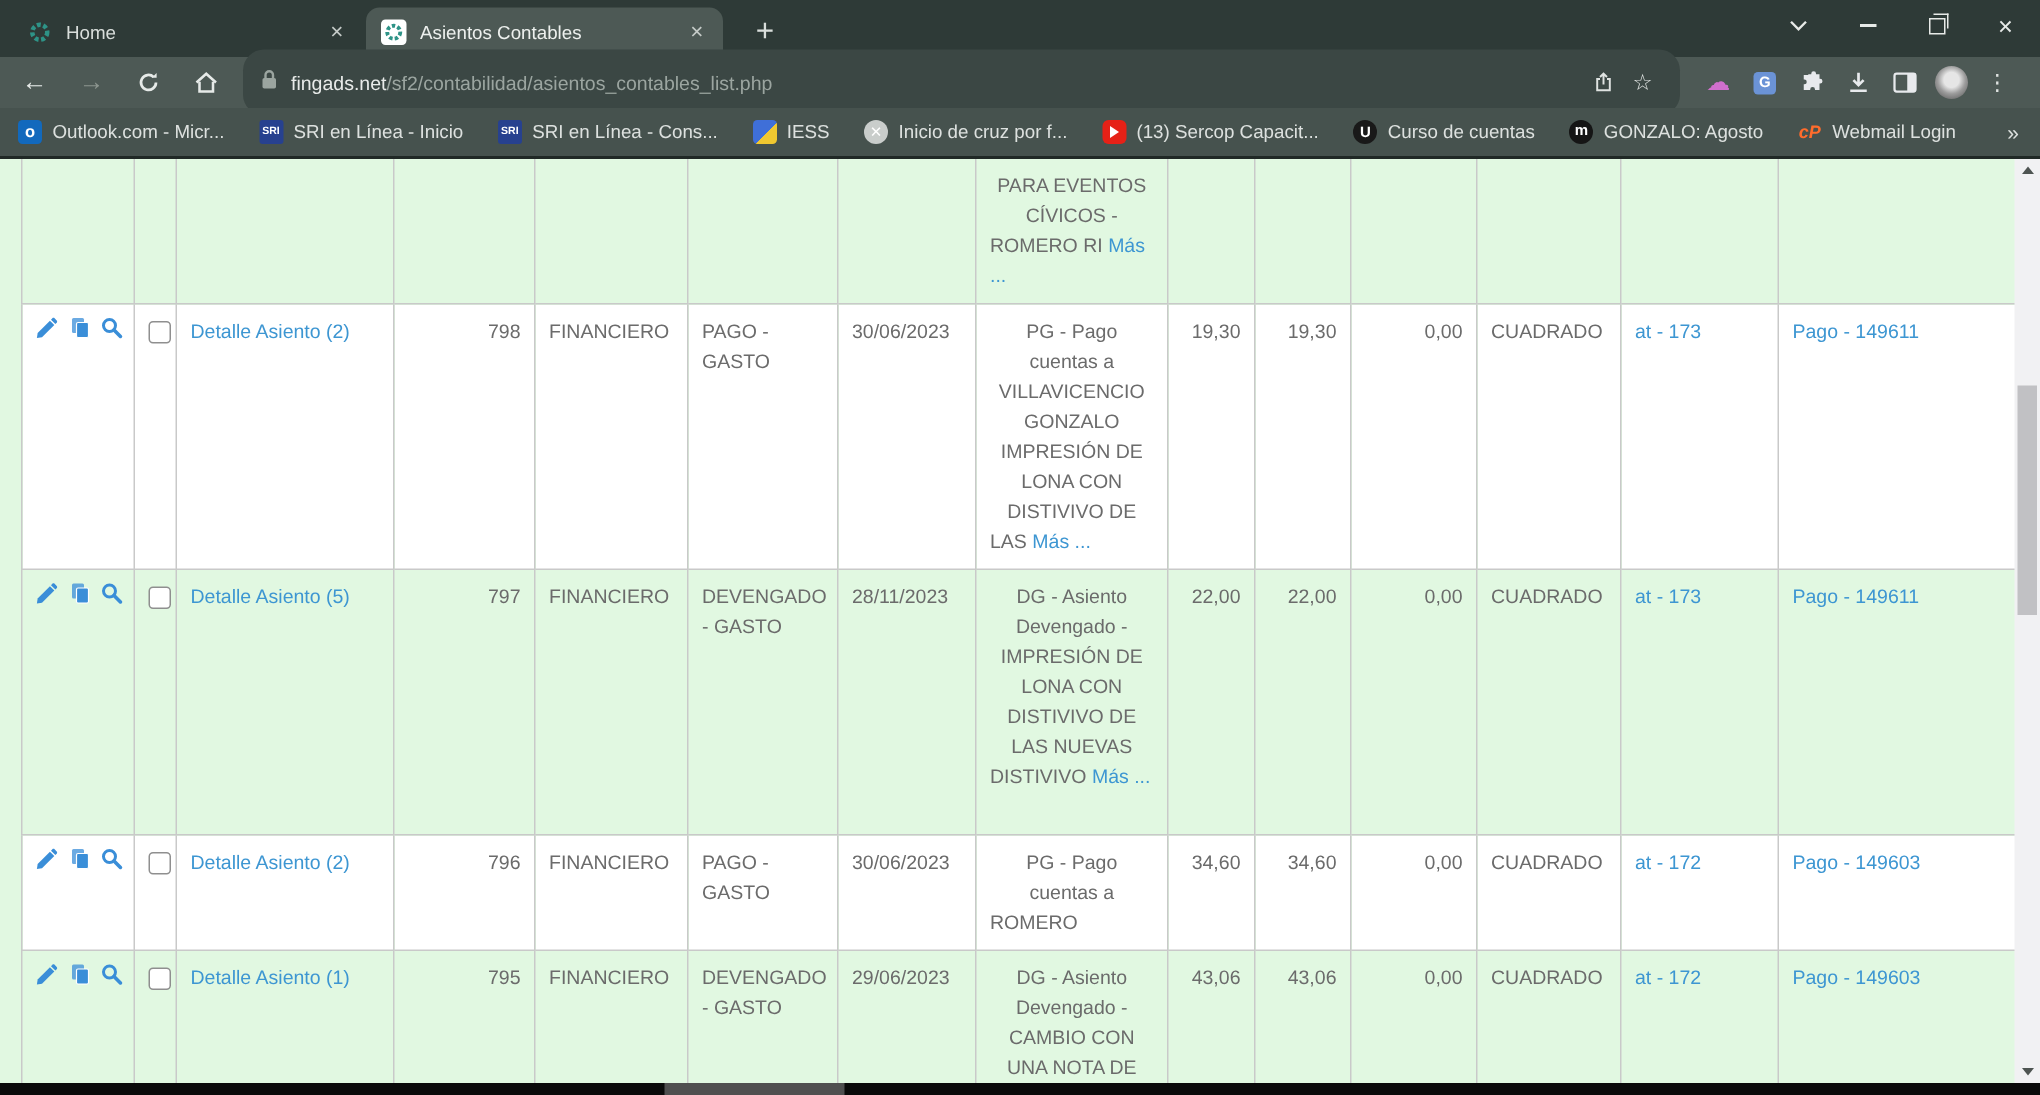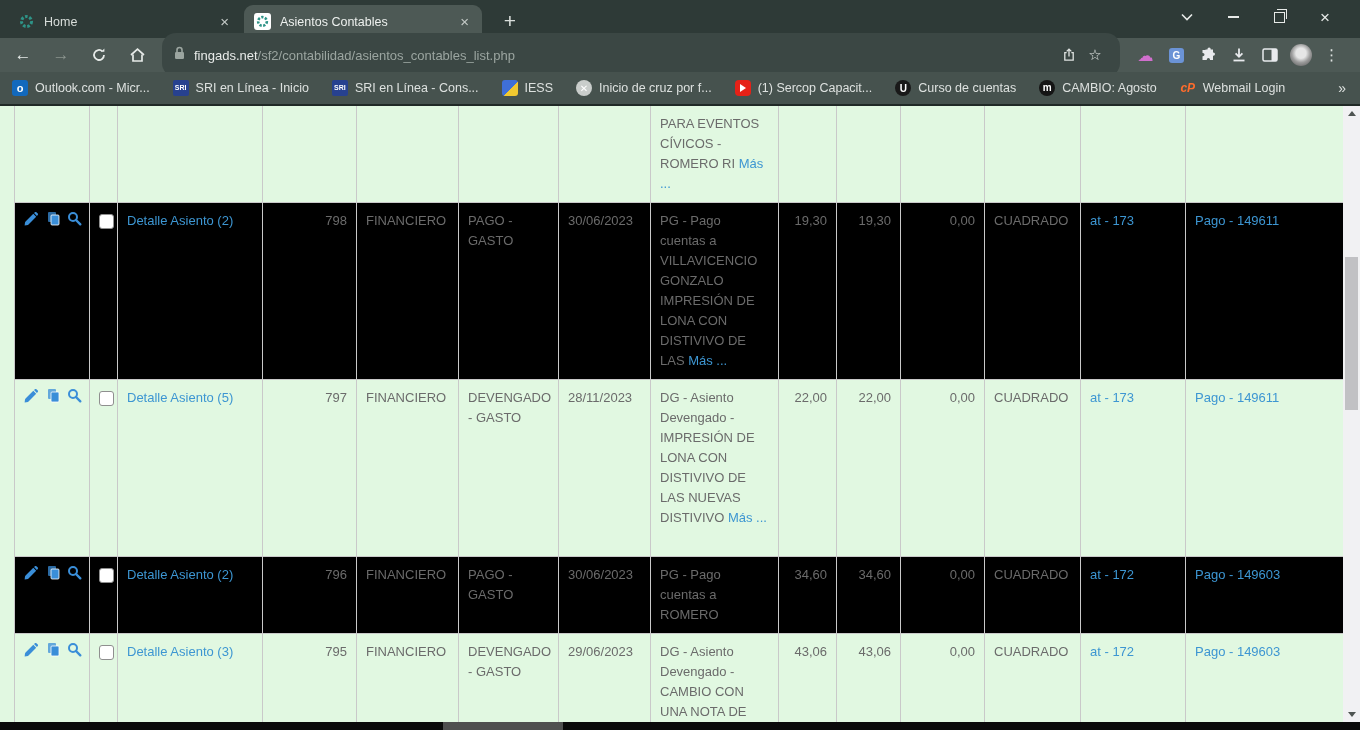--- a/index.html
+++ b/index.html
@@ -1,20 +1,20 @@
 <!DOCTYPE html>
 <html><head>
 <meta charset="utf-8">
 <style>
   html,body{margin:0;padding:0;}
   body{width:1360px;height:730px;overflow:hidden;font-family:"Liberation Sans",sans-serif;-webkit-font-smoothing:antialiased;}
   .browser{position:relative;width:1360px;height:730px;background:#2e3a37;overflow:hidden;}
 
   
-  .tabstrip{position:absolute;top:0;left:0;right:12px;height:38px;background:#2e3a37;}
+  .tabstrip{position:absolute;top:0;left:0;right:0;height:38px;background:#2e3a37;}
   .tab{position:absolute;top:5px;height:33px;display:flex;align-items:center;padding:0 10px;box-sizing:border-box;font-size:12.5px;color:#d9dedb;}
   .tab.inactive{left:8px;width:234px;}
   .tab.active{left:244px;width:238px;background:#4d5955;border-radius:9px 9px 0 0;color:#edf0ee;}
   .tab .title{flex:1;overflow:hidden;white-space:nowrap;margin-left:9px;}
   .tab .close{font-size:15px;color:#c4cac7;padding:0 3px;cursor:pointer;}
   .fav-wrap{width:17px;height:17px;display:flex;align-items:center;justify-content:center;flex:none;}
   .fav-white{background:#fff;border-radius:3px;}
   .newtab{position:absolute;left:496px;top:8px;width:28px;height:28px;color:#d9dedb;font-size:21px;line-height:26px;text-align:center;cursor:pointer;}
   .winctl{position:absolute;right:0;top:0;height:34px;display:flex;}
   .winctl .wbtn{width:46px;height:34px;display:flex;align-items:center;justify-content:center;color:#e7eae8;cursor:pointer;}
@@ -54,25 +54,25 @@
   .ic-udemy{background:#191919;border-radius:50%;color:#fff;font-size:10px;font-weight:bold;line-height:15px;}
   .ic-moodle{background:#151515;border-radius:50%;color:#fff;font-size:10px;font-weight:bold;line-height:14px;}
   .ic-cpanel{color:#ff6c2c;font-size:12px;font-weight:bold;font-style:italic;}
   .bm-overflow{margin-left:auto;margin-right:2px;font-size:14px;color:#dde1df;cursor:pointer;}
 
   
   .content{position:absolute;top:106px;left:0;width:1360px;height:624px;background:#e1f8e1;overflow:hidden;}
   table.grid{position:absolute;left:14px;top:-1px;width:1330px;border-collapse:collapse;table-layout:fixed;font-size:13px;color:#6b6b6b;}
   table.grid td{border:1px solid #c9c9c9;vertical-align:top;padding:8px 9px;line-height:20px;overflow:hidden;box-sizing:border-box;}
   tr.green td{background:#e1f8e1;}
-  tr.white td{background:#000000;}
+  tr.white td{background:#ffffff;}
   td.num{text-align:right;padding-right:12px;}
   td.desc{padding:8px 13px 8px 13px;}
   a.lnk{color:#3d96d2;text-decoration:none;cursor:pointer;}
-  .lines > span{display:block;}
+  .lines > span{display:block;text-align:center;}
   .lines > span:last-child{display:inline;}
   td.icons-cell{padding:9px 4px 0 9px;white-space:nowrap;}
   .rowic{display:inline-block;vertical-align:middle;margin-right:3px;cursor:pointer;}
   .cbx{width:13px;height:13px;border:1.5px solid #8f8f8f;border-radius:3px;background:#fff;margin:3px auto 0;cursor:pointer;}
   tr.h-partial{height:90px;} tr.h-tall{height:177px;} tr.h-short{height:77px;} tr.h-last{height:150px;}
   td.cut-top{padding-top:5px;}
 
   
   .vscroll{position:absolute;top:0;right:0;width:17px;height:624px;background:#f1f1f3;}
   .sb-arrow{position:absolute;left:0;width:17px;height:15px;display:flex;align-items:center;justify-content:center;cursor:pointer;}
@@ -205,29 +205,29 @@
     <div class="bm">
       <span class="bmic ic-iess"></span>
       <span class="lbl">IESS</span>
     </div>
     <div class="bm">
       <span class="bmic ic-cross">✕</span>
       <span class="lbl">Inicio de cruz por f...</span>
     </div>
     <div class="bm">
       <span class="bmic ic-yt"></span>
-      <span class="lbl">(1) Sercop Capacit...</span>
+      <span class="lbl">(13) Sercop Capacit...</span>
     </div>
     <div class="bm">
       <span class="bmic ic-udemy">U</span>
       <span class="lbl">Curso de cuentas</span>
     </div>
     <div class="bm">
       <span class="bmic ic-moodle">m</span>
-      <span class="lbl">CAMBIO: Agosto</span>
+      <span class="lbl">GONZALO: Agosto</span>
     </div>
     <div class="bm">
       <span class="bmic ic-cpanel">cP</span>
       <span class="lbl">Webmail Login</span>
     </div>
     <div class="bm-overflow">»</div>
   </div>
 
   <div class="content">
     <table class="grid">
@@ -385,21 +385,21 @@
                   <rect x="5" y="4" width="8" height="10" rx="1" fill="#3a8ed8" stroke="#fff" stroke-width="0.8"></rect>
                 </svg></span>
           <span class="rowic"><svg width="15" height="15" viewBox="0 0 15 15">
                   <circle cx="6" cy="6" r="4" fill="none" stroke="#3a8ed8" stroke-width="2"></circle>
                   <line x1="9" y1="9" x2="13.3" y2="13.3" stroke="#3a8ed8" stroke-width="2.4" stroke-linecap="round"></line>
                 </svg></span>
         </td>
         <td>
               <div class="cbx"></div>
             </td>
-        <td><a class="lnk">Detalle Asiento (3)</a></td>
+        <td><a class="lnk">Detalle Asiento (1)</a></td>
         <td class="num">795</td>
         <td>FINANCIERO</td>
         <td>DEVENGADO - GASTO</td>
         <td>29/06/2023</td>
         <td class="desc">
           <span class="lines"><span>DG - Asiento</span><span>Devengado -</span><span>CAMBIO CON</span><span>UNA NOTA DE</span><span>CRÉDITO POR EL</span> </span>
           <a class="lnk"></a>
         </td>
         <td class="num">43,06</td>
         <td class="num">43,06</td>

